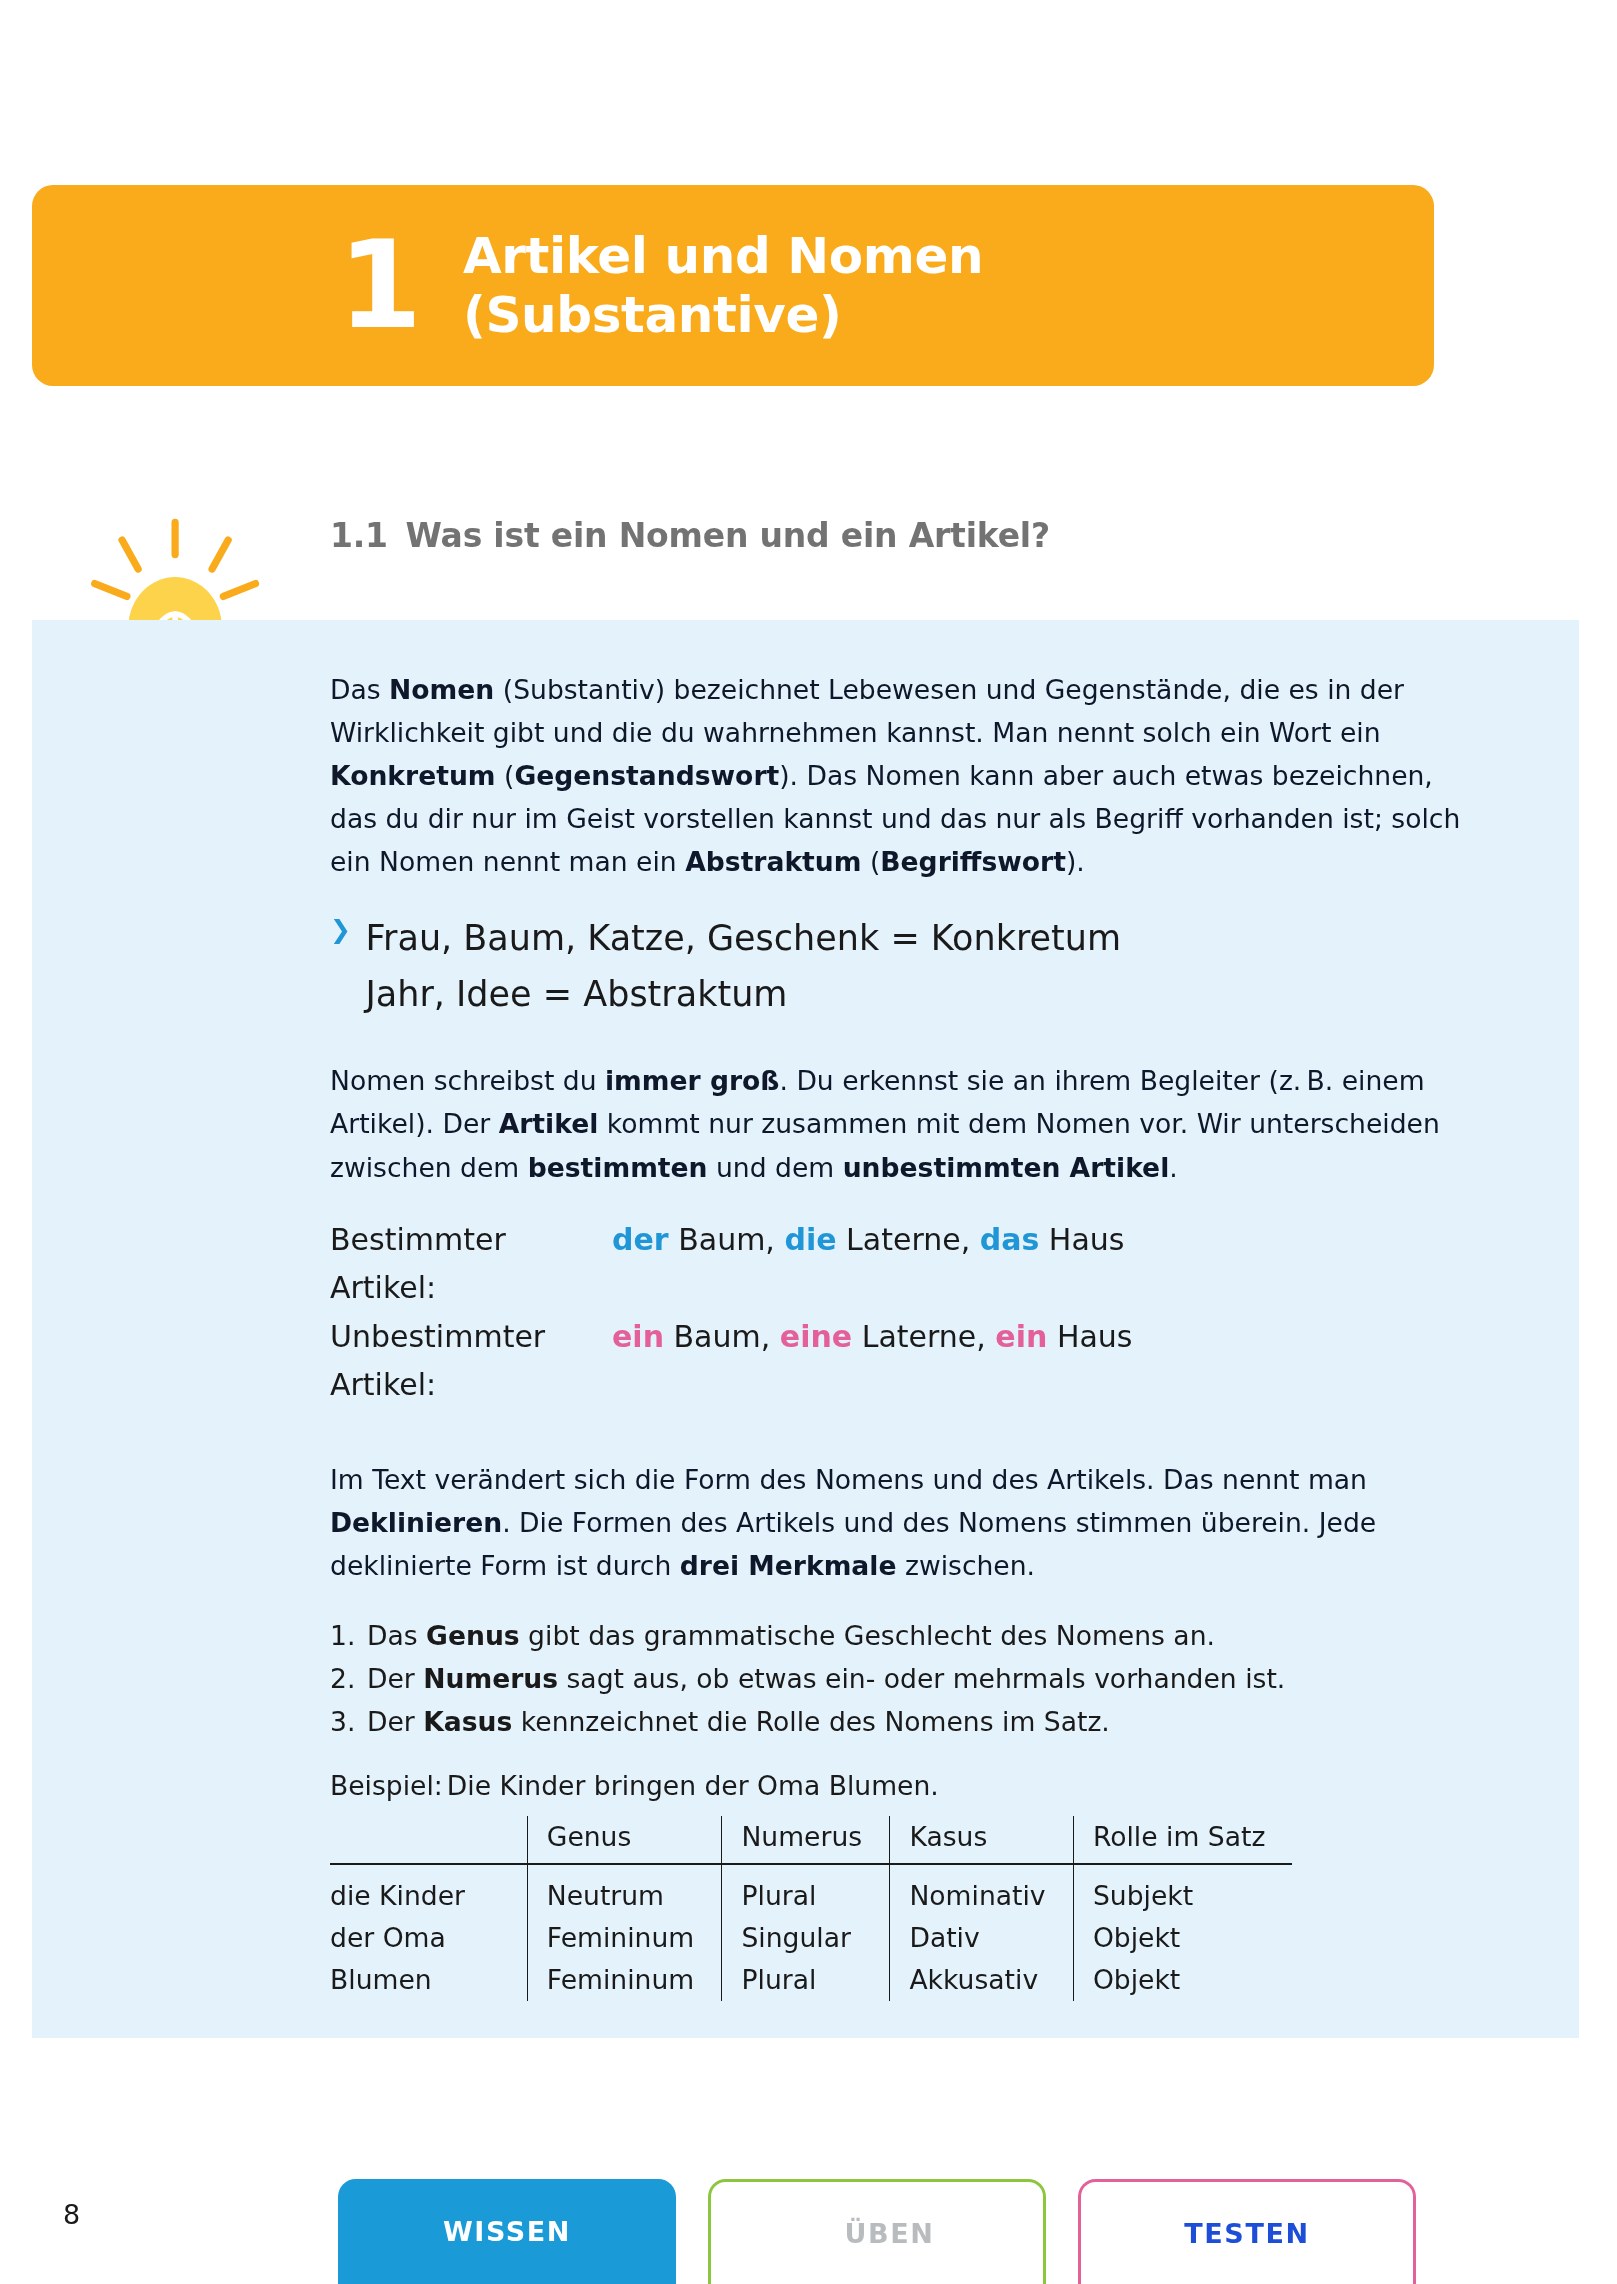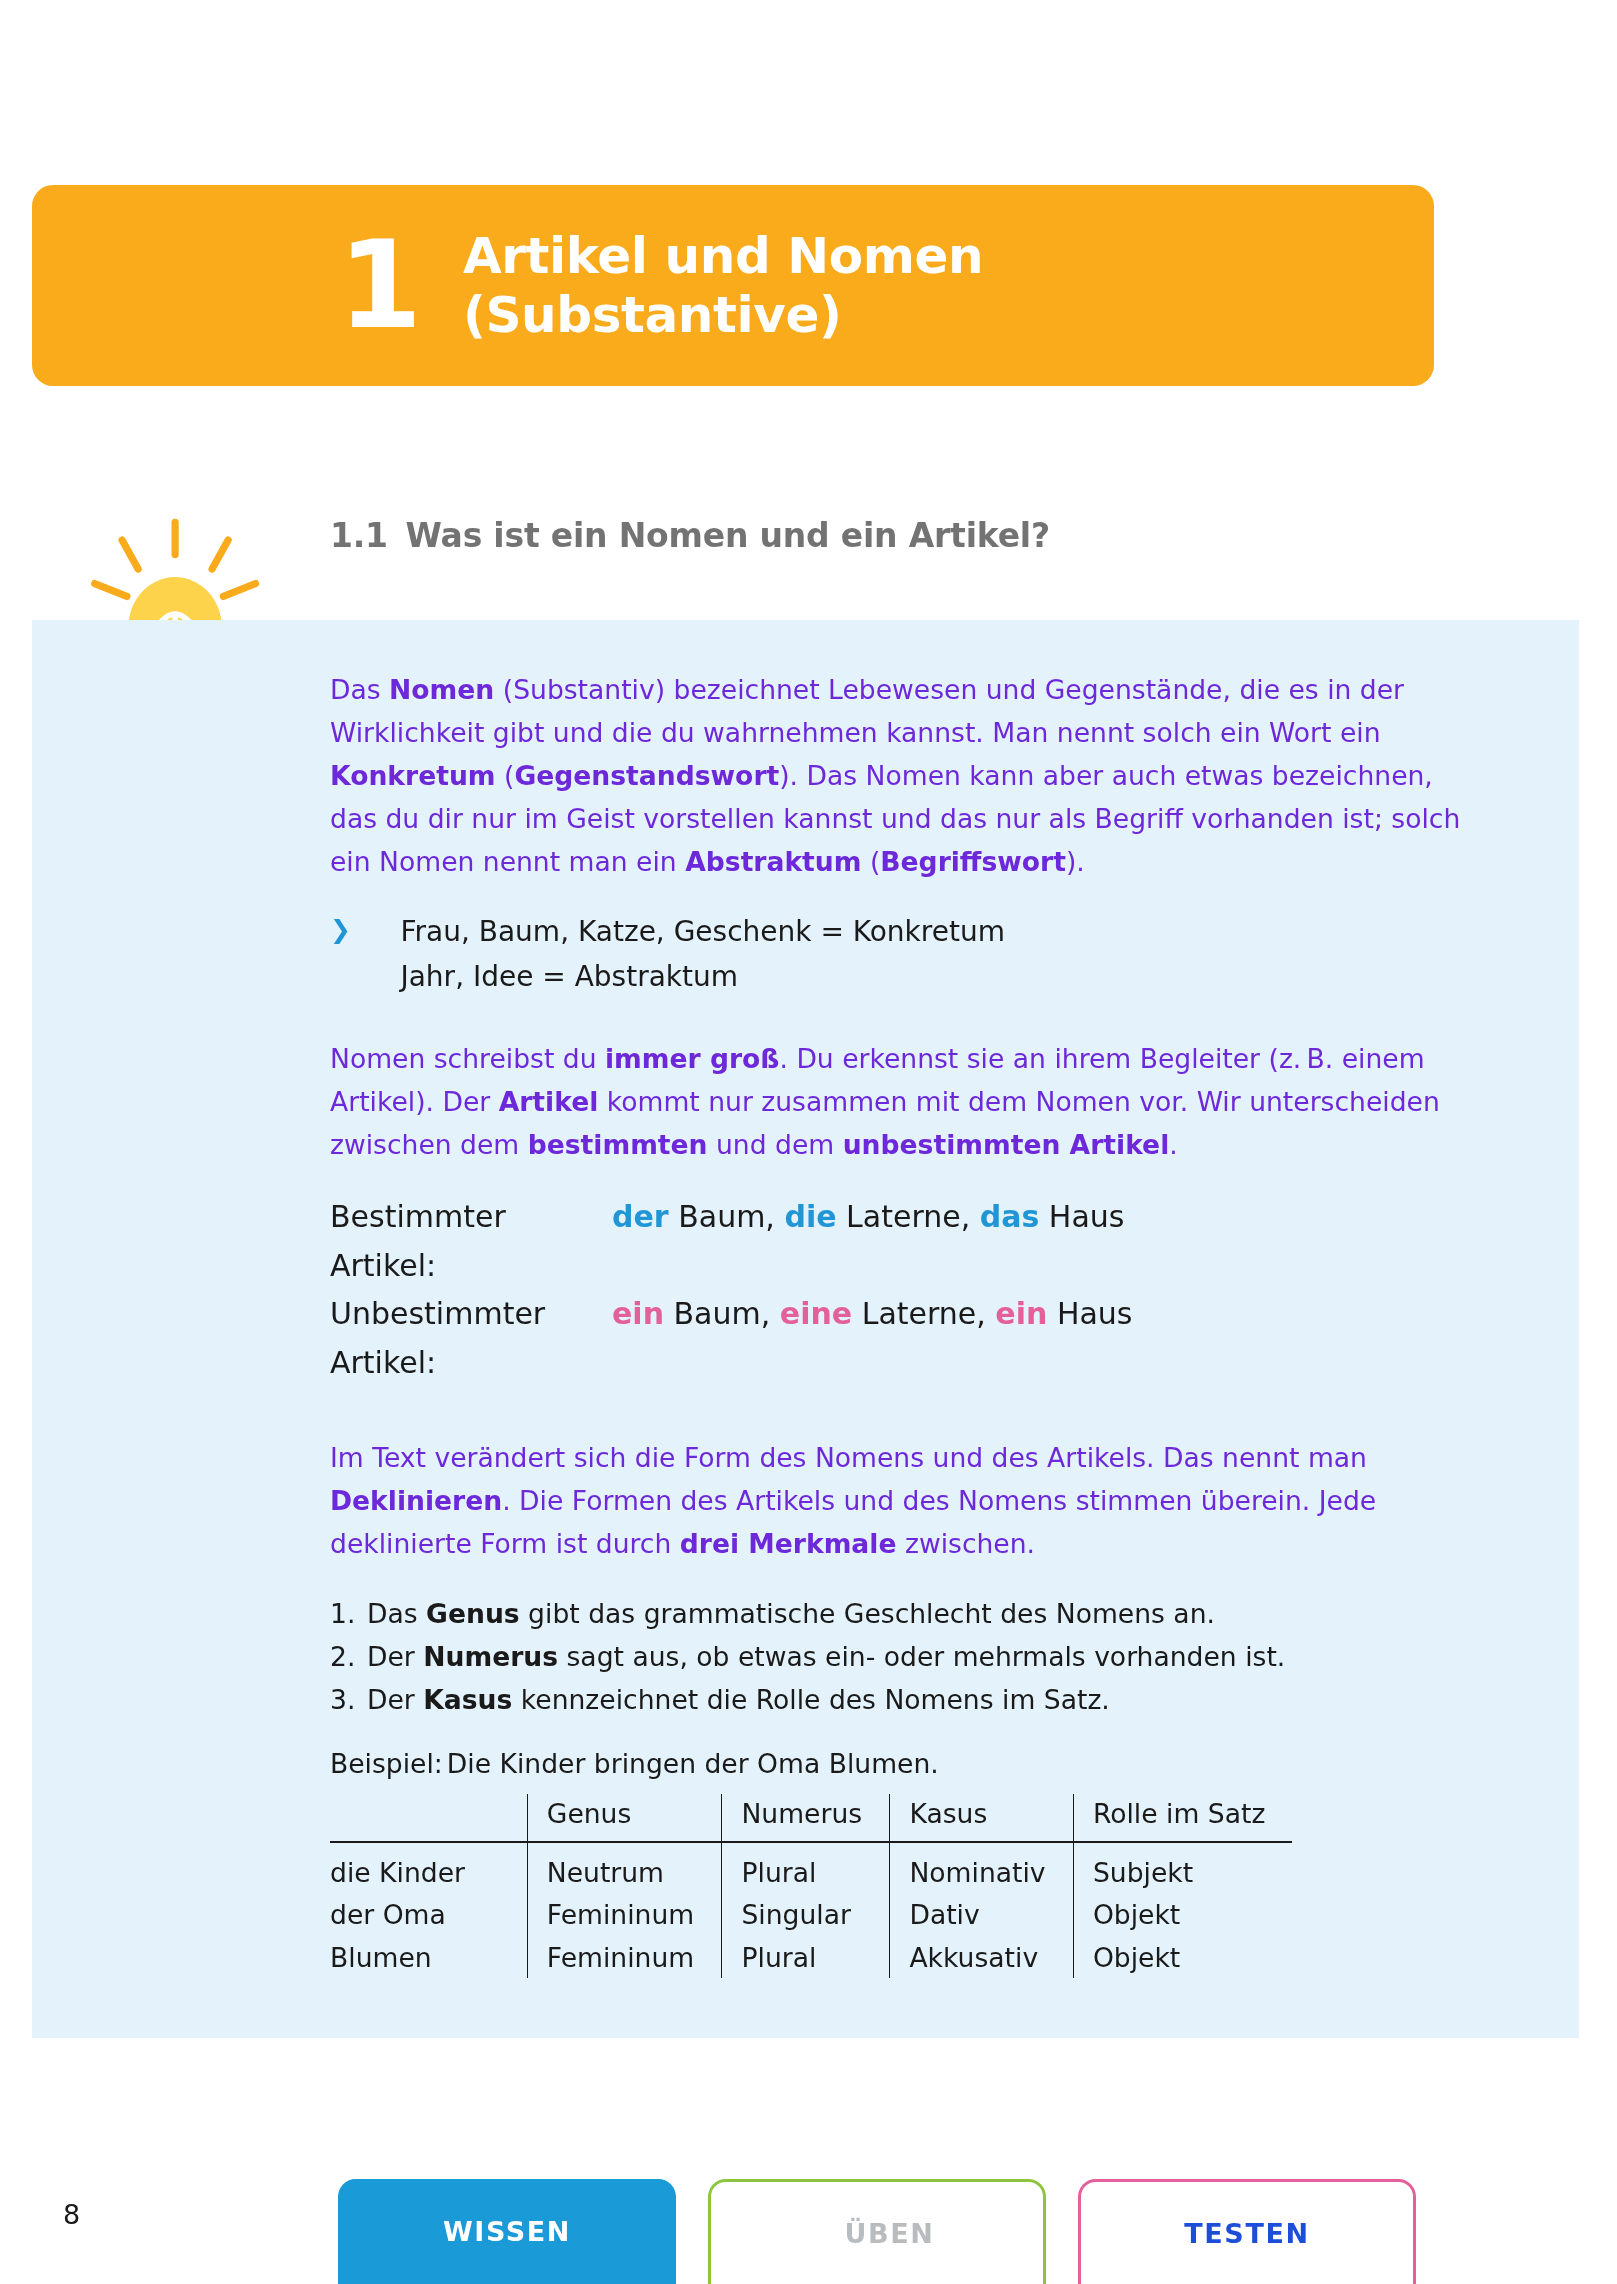--- a/index.html
+++ b/index.html
@@ -81,40 +81,39 @@
   .panel-inner {
     position: absolute;
     left: 298px;
     top: 48px;
     width: 1144px;
   }
 
   p.body, div.body {
     font-size: 26.6px;
     line-height: 1.62;
-    color: #6d28d9;
+    color: #0f172a;
     margin: 0 0 27px 0;
   }
   b { font-weight: bold; }
 
   .example-block {
     display: flex;
     margin: 0 0 37px 0;
   }
   .arrow {
     color: #2196d6;
     font-size: 25px;
     font-weight: bold;
     margin-right: 14.5px;
     line-height: 1.6;
   }
   .example-lines {
-    font-size: 28px;
+    font-size: 35px;
     line-height: 1.6;
-    margin-left: 35px;
   }
 
   .artikel-rows {
     margin: 0 0 48px 0;
     font-size: 30px;
     line-height: 1.62;
   }
   .artikel-row {
     display: flex;
   }

